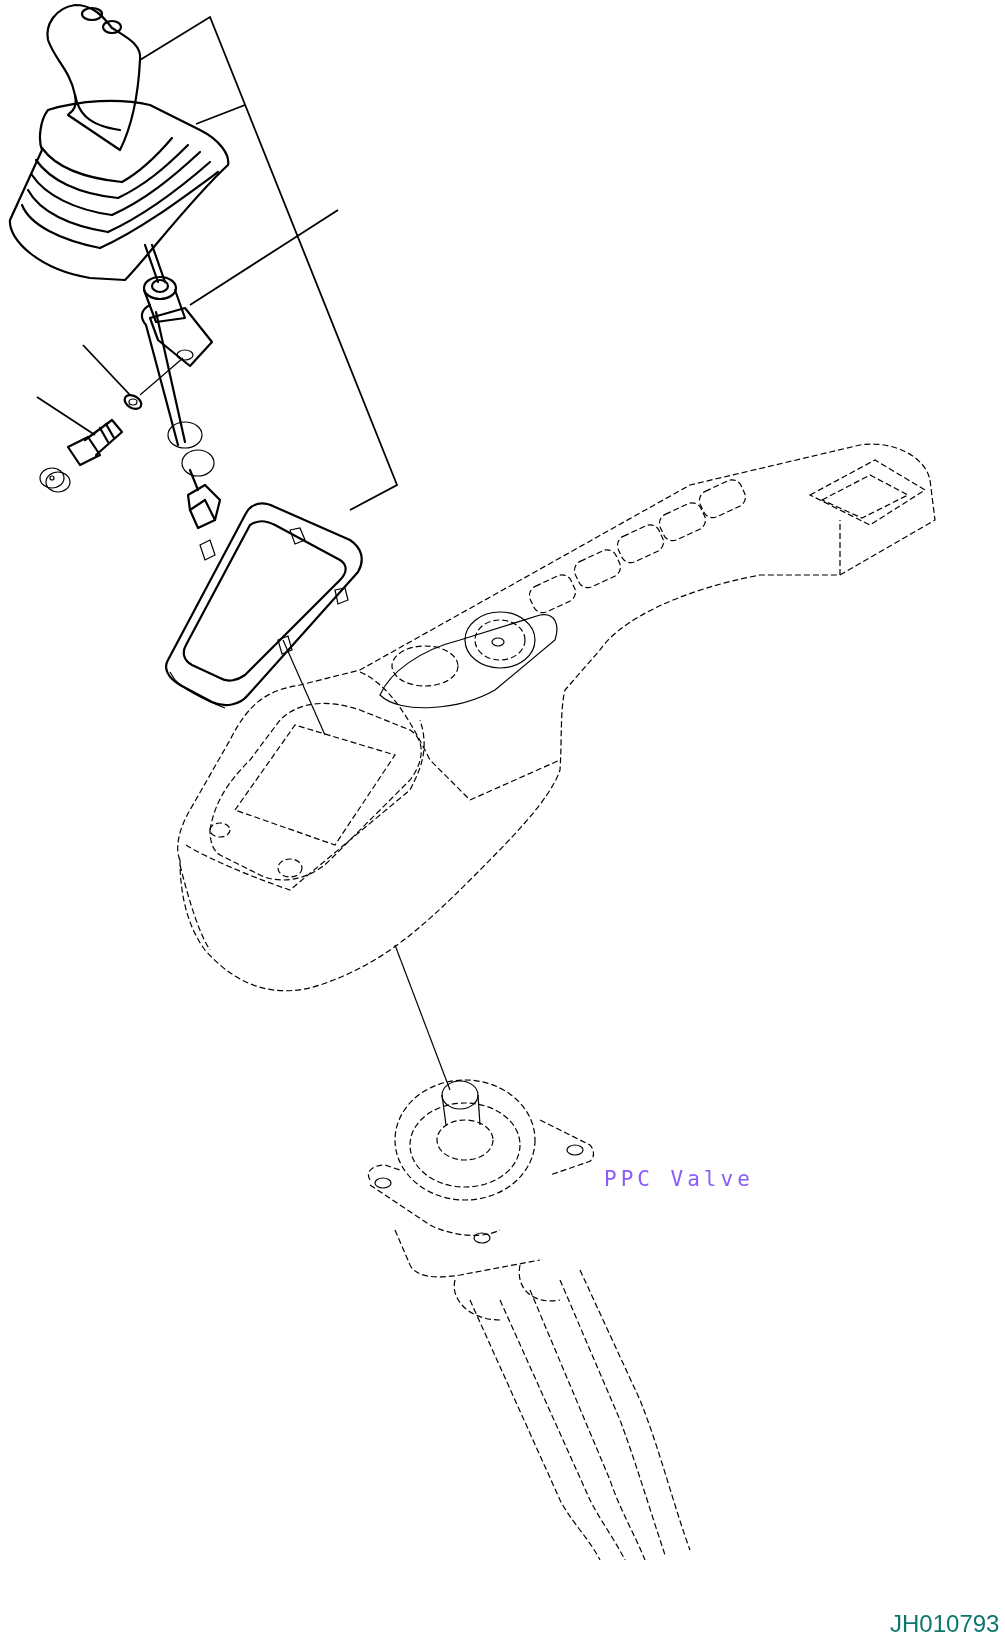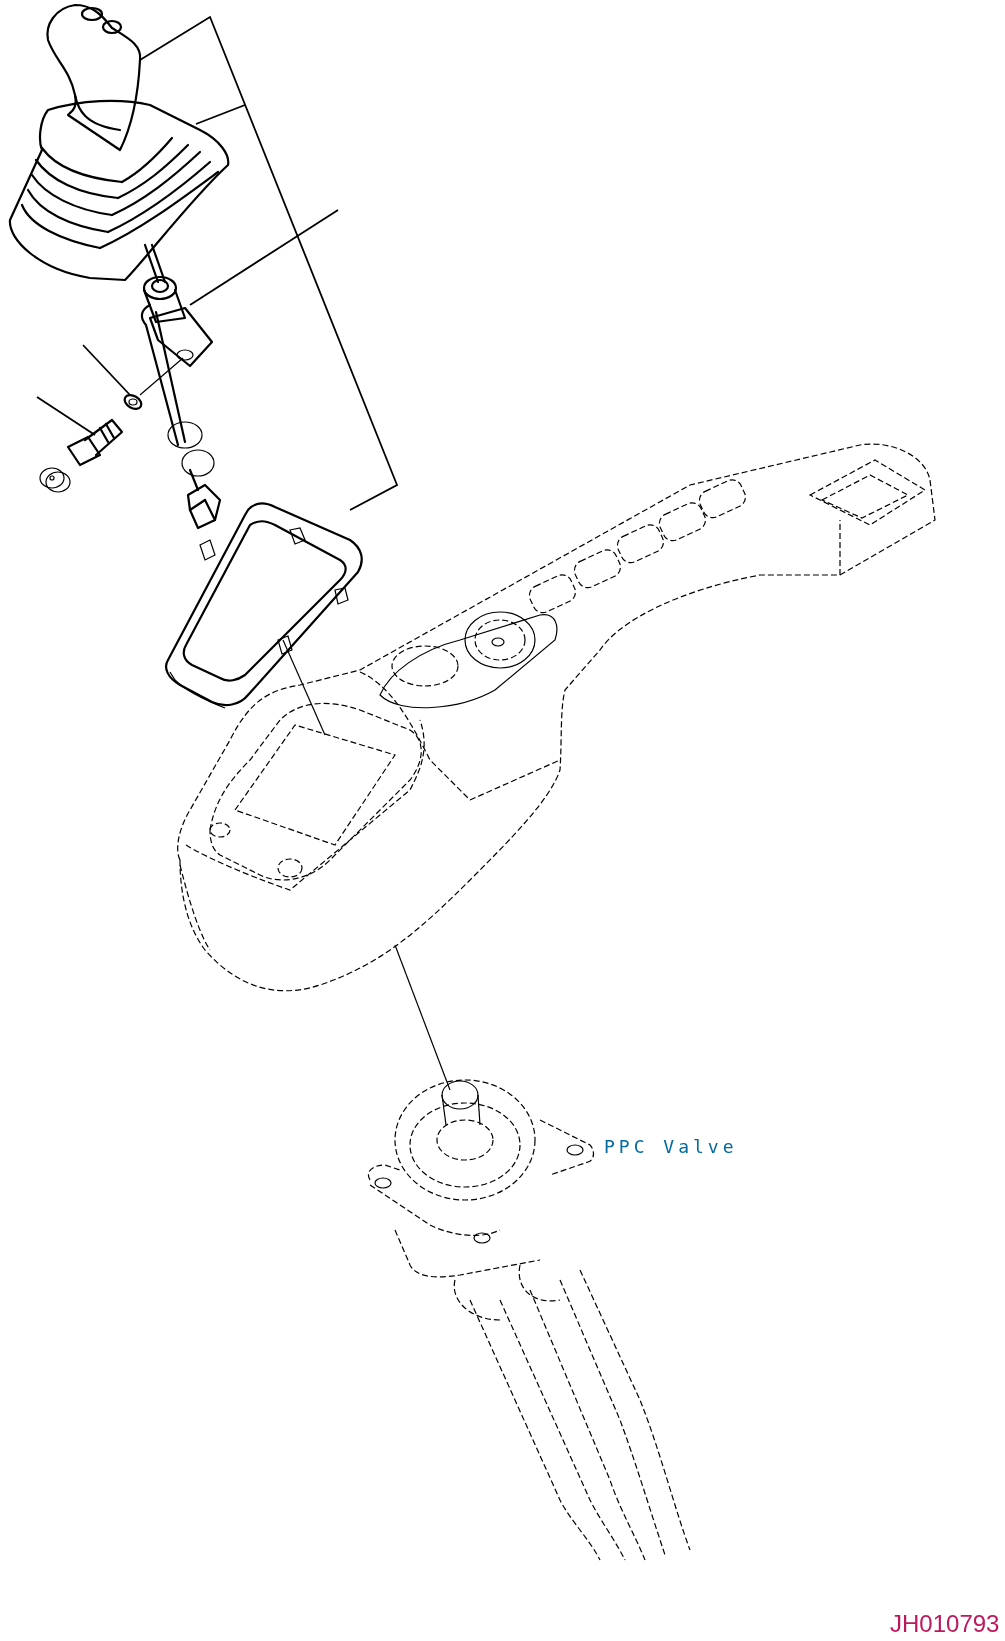--- a/index.html
+++ b/index.html
@@ -2,22 +2,22 @@
 <html><head>
 <meta charset="utf-8">
 <style>
   html, body { margin: 0; padding: 0; background: #ffffff; }
   body { width: 1005px; height: 1641px; position: relative; overflow: hidden; font-family: "DejaVu Sans", sans-serif; }
   #canvas { position: absolute; left: 0; top: 0; width: 1005px; height: 1641px; }
   .solid { fill: none; stroke: #000; stroke-width: 2.2; stroke-linejoin: round; stroke-linecap: round; }
   .thin { fill: none; stroke: #000; stroke-width: 1.2; }
   .dash { fill: none; stroke: #000; stroke-width: 1.2; stroke-dasharray: 6 3; }
   .leader { fill: none; stroke: #000; stroke-width: 1.8; }
-  .label-ppc { position: absolute; left: 604px; top: 1136px; font-family: "DejaVu Sans Mono", monospace; font-size: 18px; letter-spacing: 4px; color: #0369a1; }
-  .label-id { position: absolute; left: 890px; top: 1610px; font-family: "Liberation Sans", sans-serif; font-size: 24px; color: #be185d; }
+  .label-ppc { position: absolute; left: 604px; top: 1167px; font-family: "DejaVu Sans Mono", monospace; font-size: 21px; letter-spacing: 4px; color: #8b5cf6; }
+  .label-id { position: absolute; left: 890px; top: 1610px; font-family: "Liberation Sans", sans-serif; font-size: 24px; color: #0f766e; }
 </style>
 </head>
 <body>
 
 <div id="canvas">
 <svg width="1005" height="1641" viewBox="0 0 1005 1641" xmlns="http://www.w3.org/2000/svg">
 
   <g>
     <polyline class="leader" points="140,60 210,17 397,485 350,510"></polyline>
     <line class="leader" x1="196" y1="124" x2="245" y2="105"></line>

